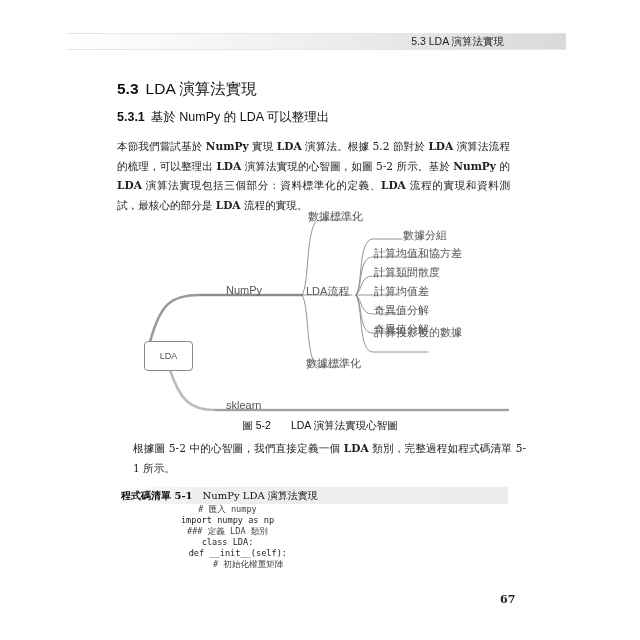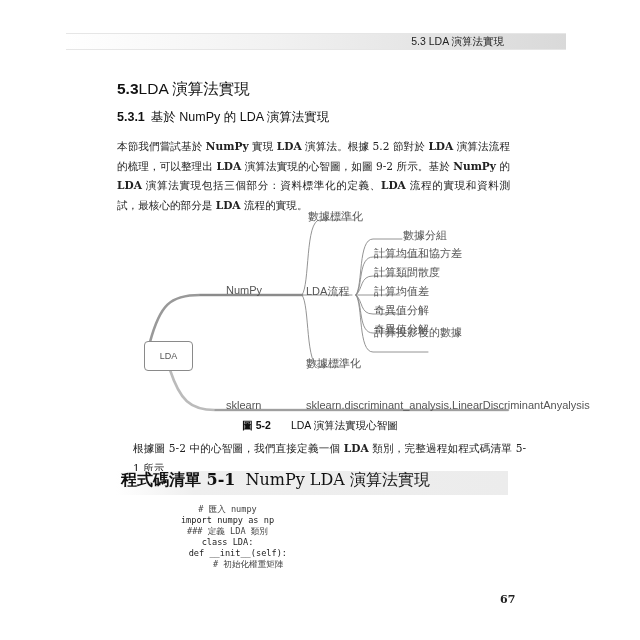--- a/index.html
+++ b/index.html
@@ -13,21 +13,21 @@
     border-top: 1px solid #e6e6e6; border-bottom: 1px solid #e6e6e6;
   }
   .running-header span {
     position: absolute; right: 62px; top: 1px;
     font-family: "Liberation Sans", sans-serif; font-size: 10.5px; color: #222;
   }
   .h1 {
     position: absolute; left: 117px; top: 79px;
     font-family: "Liberation Sans", sans-serif; font-size: 15.5px; color: #111;
   }
-  .h1 b { font-weight: bold; }
+  .h1 b { font-weight: bold; margin-right: 7px; }
   .h2 {
     position: absolute; left: 117px; top: 109px;
     font-family: "Liberation Sans", sans-serif; font-size: 12.5px; color: #111;
   }
   .h2 b { font-weight: bold; margin-right: 6px; }
   .para {
     position: absolute; left: 117px; width: 393px;
     font-size: 10.6px; line-height: 19.5px; text-align: justify; color: #222;
   }
   .para b { font-weight: bold; }
@@ -41,25 +41,25 @@
   .mm-root {
     position: absolute; left: 14px; top: 136px; width: 47px; height: 28px;
     border: 1px solid #8a8a8a; border-radius: 4px; background: #fff;
     font-family: "Liberation Sans", sans-serif; font-size: 9px; color: #555;
     display: flex; align-items: center; justify-content: center;
   }
   .caption {
     position: absolute; left: 0; width: 640px; top: 419px; text-align: center;
     font-family: "Liberation Sans", sans-serif; font-size: 10.5px; color: #111;
   }
-  .caption b { font-weight: bold; margin-right: 20px; }
+  .caption b { font-weight: normal; margin-right: 20px; }
   .listing-title {
-    position: absolute; left: 116px; top: 471px; width: 392px; height: 24px;
+    position: absolute; left: 116px; top: 487px; width: 392px; height: 17px;
     background: linear-gradient(to right, #ffffff 0%, #efefef 20%, #ececec 100%);
-    font-size: 16px; line-height: 17px; color: #111; padding-left: 5px; box-sizing: border-box;
+    font-size: 10px; line-height: 17px; color: #111; padding-left: 5px; box-sizing: border-box;
   }
   .listing-title b { font-weight: bold; margin-right: 10px; }
   .code {
     position: absolute; left: 168px; top: 504px;
     font-family: "DejaVu Sans Mono", "Liberation Mono", monospace;
     font-size: 8.6px; line-height: 11px; color: #222; white-space: pre; text-align: center;
   }
   .code .cmt { color: #444; }
   .page-no {
     position: absolute; left: 500px; top: 593px;
@@ -71,24 +71,24 @@
 
 <div class="running-header">
   <span>5.3 LDA 演算法實現</span>
 </div>
 
 <div class="h1">
   <b>5.3</b><span>LDA 演算法實現</span>
 </div>
 
 <div class="h2">
-  <b>5.3.1</b><span>基於 NumPy 的 LDA 演算法實現</span>
+  <b>5.3.1</b><span>基於 NumPy 的 LDA 可以整理出</span>
 </div>
 
-<div class="para p1"><span>本節我們嘗試基於 </span><b>NumPy</b><span> 實現 </span><b>LDA</b><span> 演算法。根據 5.2 節對於 </span><b>LDA</b><span> 演算法流程的梳理，可以整理出 </span><b>LDA</b><span> 演算法實現的心智圖，如圖 9-2 所示。基於 </span><b>NumPy</b><span> 的 </span><b>LDA</b><span> 演算法實現包括三個部分：資料標準化的定義、</span><b>LDA</b><span> 流程的實現和資料測試，最核心的部分是 </span><b>LDA</b><span> 流程的實現。</span></div>
+<div class="para p1"><span>本節我們嘗試基於 </span><b>NumPy</b><span> 實現 </span><b>LDA</b><span> 演算法。根據 5.2 節對於 </span><b>LDA</b><span> 演算法流程的梳理，可以整理出 </span><b>LDA</b><span> 演算法實現的心智圖，如圖 5-2 所示。基於 </span><b>NumPy</b><span> 的 </span><b>LDA</b><span> 演算法實現包括三個部分：資料標準化的定義、</span><b>LDA</b><span> 流程的實現和資料測試，最核心的部分是 </span><b>LDA</b><span> 流程的實現。</span></div>
 
 <div class="mindmap">
   <svg width="400" height="215" viewBox="0 0 400 215" style="position:absolute;left:0;top:0;">
     <g fill="none" stroke-linecap="round">
 
       <path d="M 20 137 C 30 100, 40 90, 70 90 L 172 90" stroke="#999" stroke-width="2.6"></path>
 
       <path d="M 40 165 C 50 195, 60 205, 85 205 L 378 205" stroke="#bbb" stroke-width="2.6"></path>
       <path d="M 85 205 L 378 205" stroke="#777" stroke-width="0.8"></path>
       <path d="M 70 90 L 172 90" stroke="#777" stroke-width="0.8"></path>
@@ -112,21 +112,20 @@
   <div class="mm-label" style="left:178px;top:4px;">數據標準化</div>
   <div class="mm-label" style="left:176px;top:79px;">LDA流程</div>
   <div class="mm-label" style="left:176px;top:151px;">數據標準化</div>
   <div class="mm-label" style="left:244px;top:23px;margin-left:29px;">數據分組</div>
   <div class="mm-label" style="left:244px;top:41px;">計算均值和協方差</div>
   <div class="mm-label" style="left:244px;top:60px;text-align:center;">計算類間散度</div>
   <div class="mm-label" style="left:244px;top:79px;">計算均值差</div>
   <div class="mm-label" style="left:244px;top:98px;">奇異值分解</div>
   <div class="mm-label" style="left:244px;top:117px;">奇異值分解</div>
   <div class="mm-label" style="left:244px;top:120px;text-align:right;">計算投影後的數據</div>
-  <div class="mm-label" style="left:176px;top:194px;">sklearn.discriminant_analysis.LinearDiscriminantAnyalysis</div>
 </div>
 
 <div class="caption">
   <b>圖 5-2</b><span>LDA 演算法實現心智圖</span>
 </div>
 
 <div class="para p2"><span>根據圖 5-2 中的心智圖，我們直接定義一個 </span><b>LDA</b><span> 類別，完整過程如程式碼清單 5-1 所示。</span></div>
 
 <div class="listing-title">
   <b>程式碼清單 5-1</b><span>NumPy LDA 演算法實現</span>

